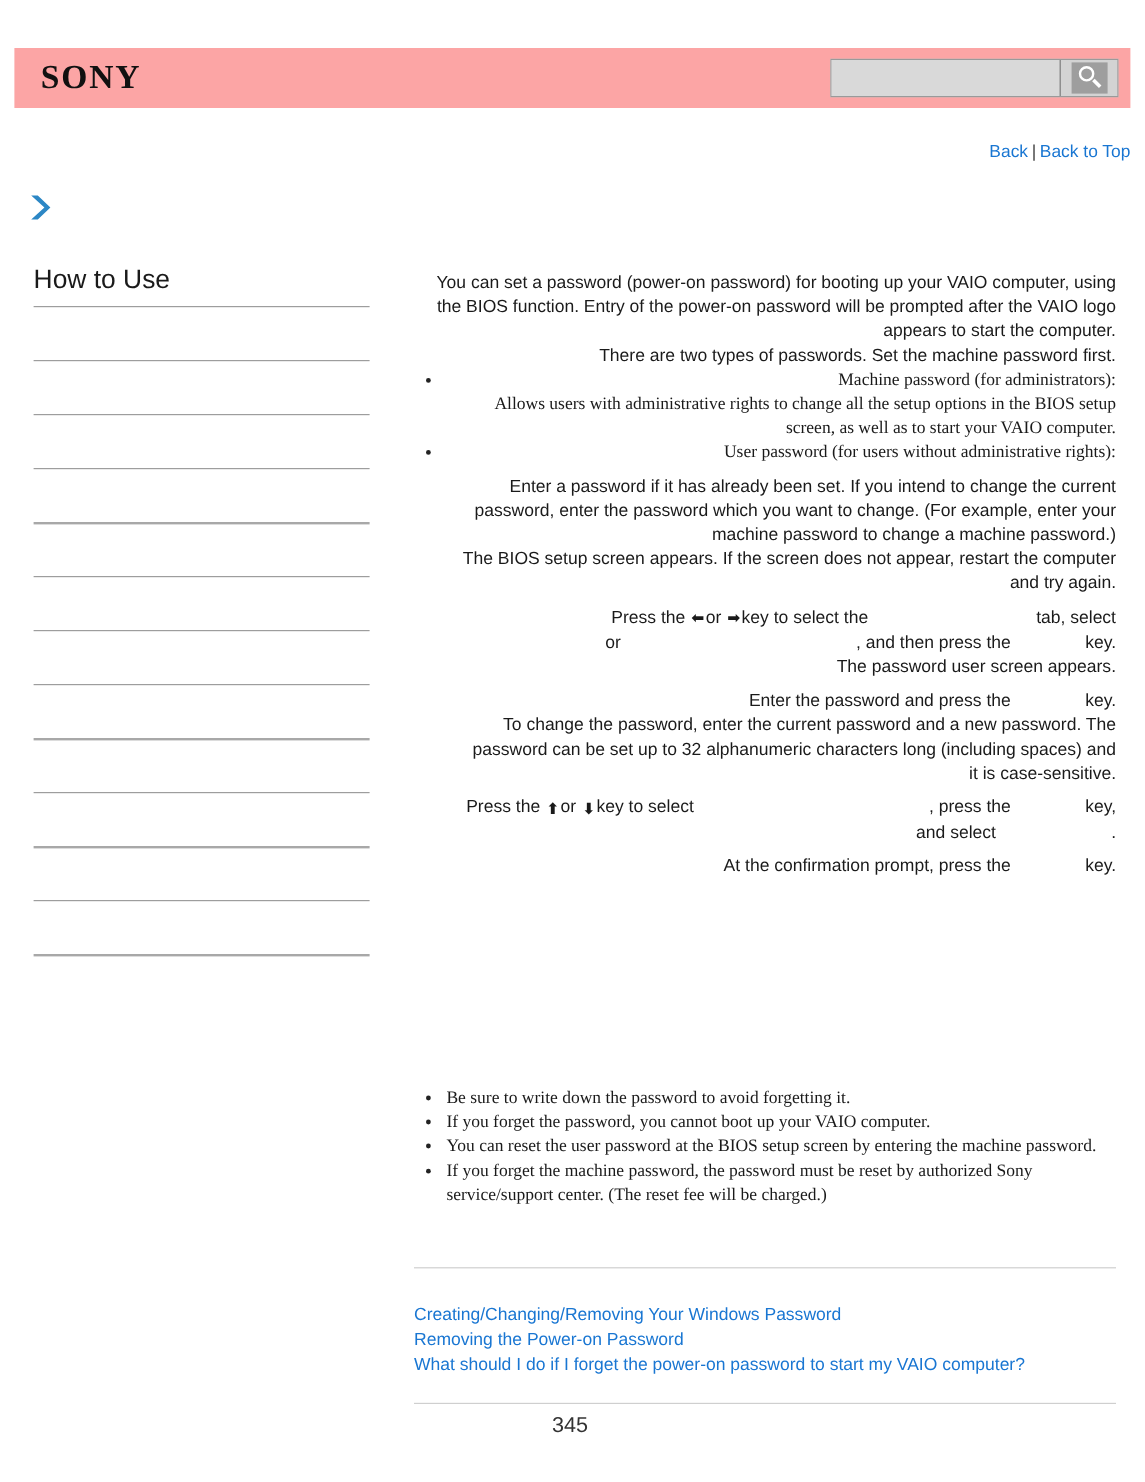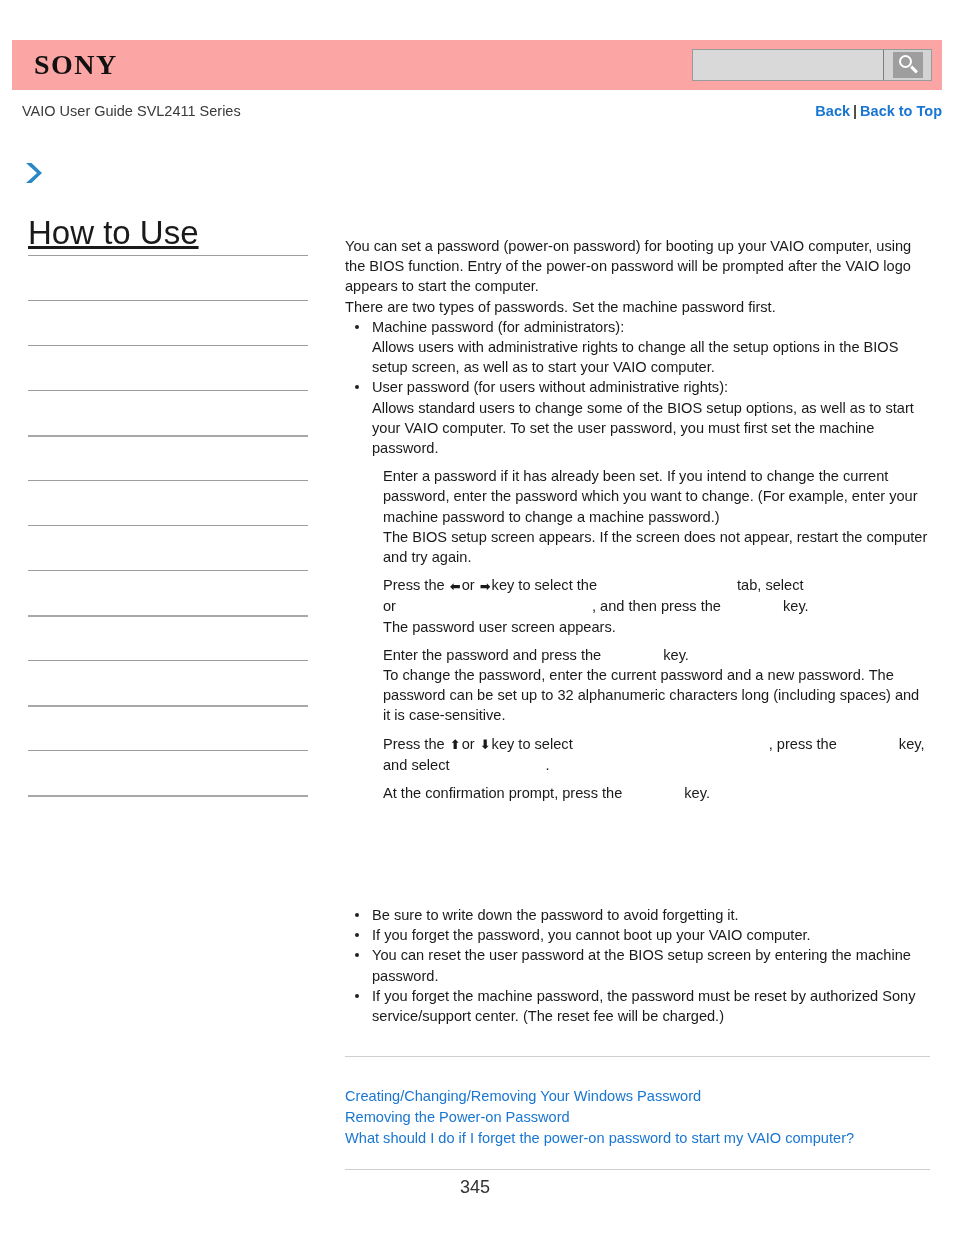--- a/index.html
+++ b/index.html
@@ -112,26 +112,25 @@
     left: 10px;
     top: 0;
     font-size: 14.5px;
     color: #3a3a3a;
     line-height: 22px;
     white-space: nowrap;
   }
   .nav-links {
     position: absolute;
     right: 0;
-    top: 0;
+    top: 16px;
     font-size: 14.5px;
     line-height: 22px;
     color: #3a3a3a;
     white-space: nowrap;
-    font-weight: bold;
   }
   .nav-links a {
     color: #1976d2;
     text-decoration: none;
   }
   .nav-sep { color: #444; padding: 0 3px; }
 
   
   .arrow-icon {
     position: absolute;
@@ -140,59 +139,60 @@
     width: 24px;
     height: 26px;
   }
   .sidebar {
     position: absolute;
     left: 28px;
     top: 218px;
     width: 280px;
   }
   .sidebar-title {
-    font-size: 33px;
+    font-size: 22px;
     font-weight: 400;
     color: #1a1a1a;
     margin: 0 0 7px 0;
     line-height: 30px;
-    text-decoration: underline;
   }
   .side-item {
     height: 45px;
     border-top: 1px solid #9d9d9d;
     box-sizing: border-box;
   }
   .side-item.thick {
     border-top: 2px solid #a8a8a8;
   }
   .side-item-label {
     display: block;
     font-size: 14px;
     color: #1a1a1a;
     line-height: 44px;
   }
 
   
   .content {
     position: absolute;
     left: 345px;
-    top: 236px;
+    top: 226px;
     width: 585px;
     font-size: 14.6px;
     line-height: 20.2px;
     color: #1a1a1a;
+    text-align: right;
   }
   .content p { margin: 0; }
   .content p.para { margin: 0 0 0 0; }
 
   ul.bullets {
     list-style: none;
     margin: 0;
     padding: 0;
+    font-family: Liberation Serif, serif;
   }
   ul.bullets > li {
     position: relative;
     padding-left: 27px;
     margin: 0;
   }
   ul.bullets > li::before {
     content: "";
     position: absolute;
     left: 10px;
@@ -287,21 +287,20 @@
 
   <div class="search-wrap">
     <input class="search-input" type="text" value="" placeholder="" style="">
     <button class="search-btn">
       <span class="glyph"></span>
     </button>
   </div>
 </div>
 
 <div class="subheader">
-  <div class="guide-title">VAIO User Guide SVL2411 Series</div>
   <div class="nav-links">
     <a href="#">Back</a><span class="nav-sep">|</span><a href="#">Back to Top</a>
   </div>
 </div>
 
 <div class="arrow-icon">
   <svg width="24" height="26" viewBox="0 0 24 26">
     <path d="M4 3 L15 13 L4 23 L9.5 23 L20 13 L9.5 3 Z" fill="#2c87c5"></path>
   </svg>
 </div>
@@ -355,21 +354,20 @@
   <p class="para">You can set a password (power-on password) for booting up your VAIO computer, using the BIOS function. Entry of the power-on password will be prompted after the VAIO logo appears to start the computer.</p>
   <p class="para">There are two types of passwords. Set the machine password first.</p>
 
   <ul class="bullets">
     <li>
       <span class="sub-line">Machine password (for administrators):</span>
       <span class="sub-line">Allows users with administrative rights to change all the setup options in the BIOS setup screen, as well as to start your VAIO computer.</span>
     </li>
     <li>
       <span class="sub-line">User password (for users without administrative rights):</span>
-      <span class="sub-line">Allows standard users to change some of the BIOS setup options, as well as to start your VAIO computer. To set the user password, you must first set the machine password.</span>
     </li>
   </ul>
 
   <ol class="steps">
 
 
     <li class="tight">
       <span>Enter a password if it has already been set. If you intend to change the current password, enter the password which you want to change. (For example, enter your machine password to change a machine password.)</span>
     </li>
 

